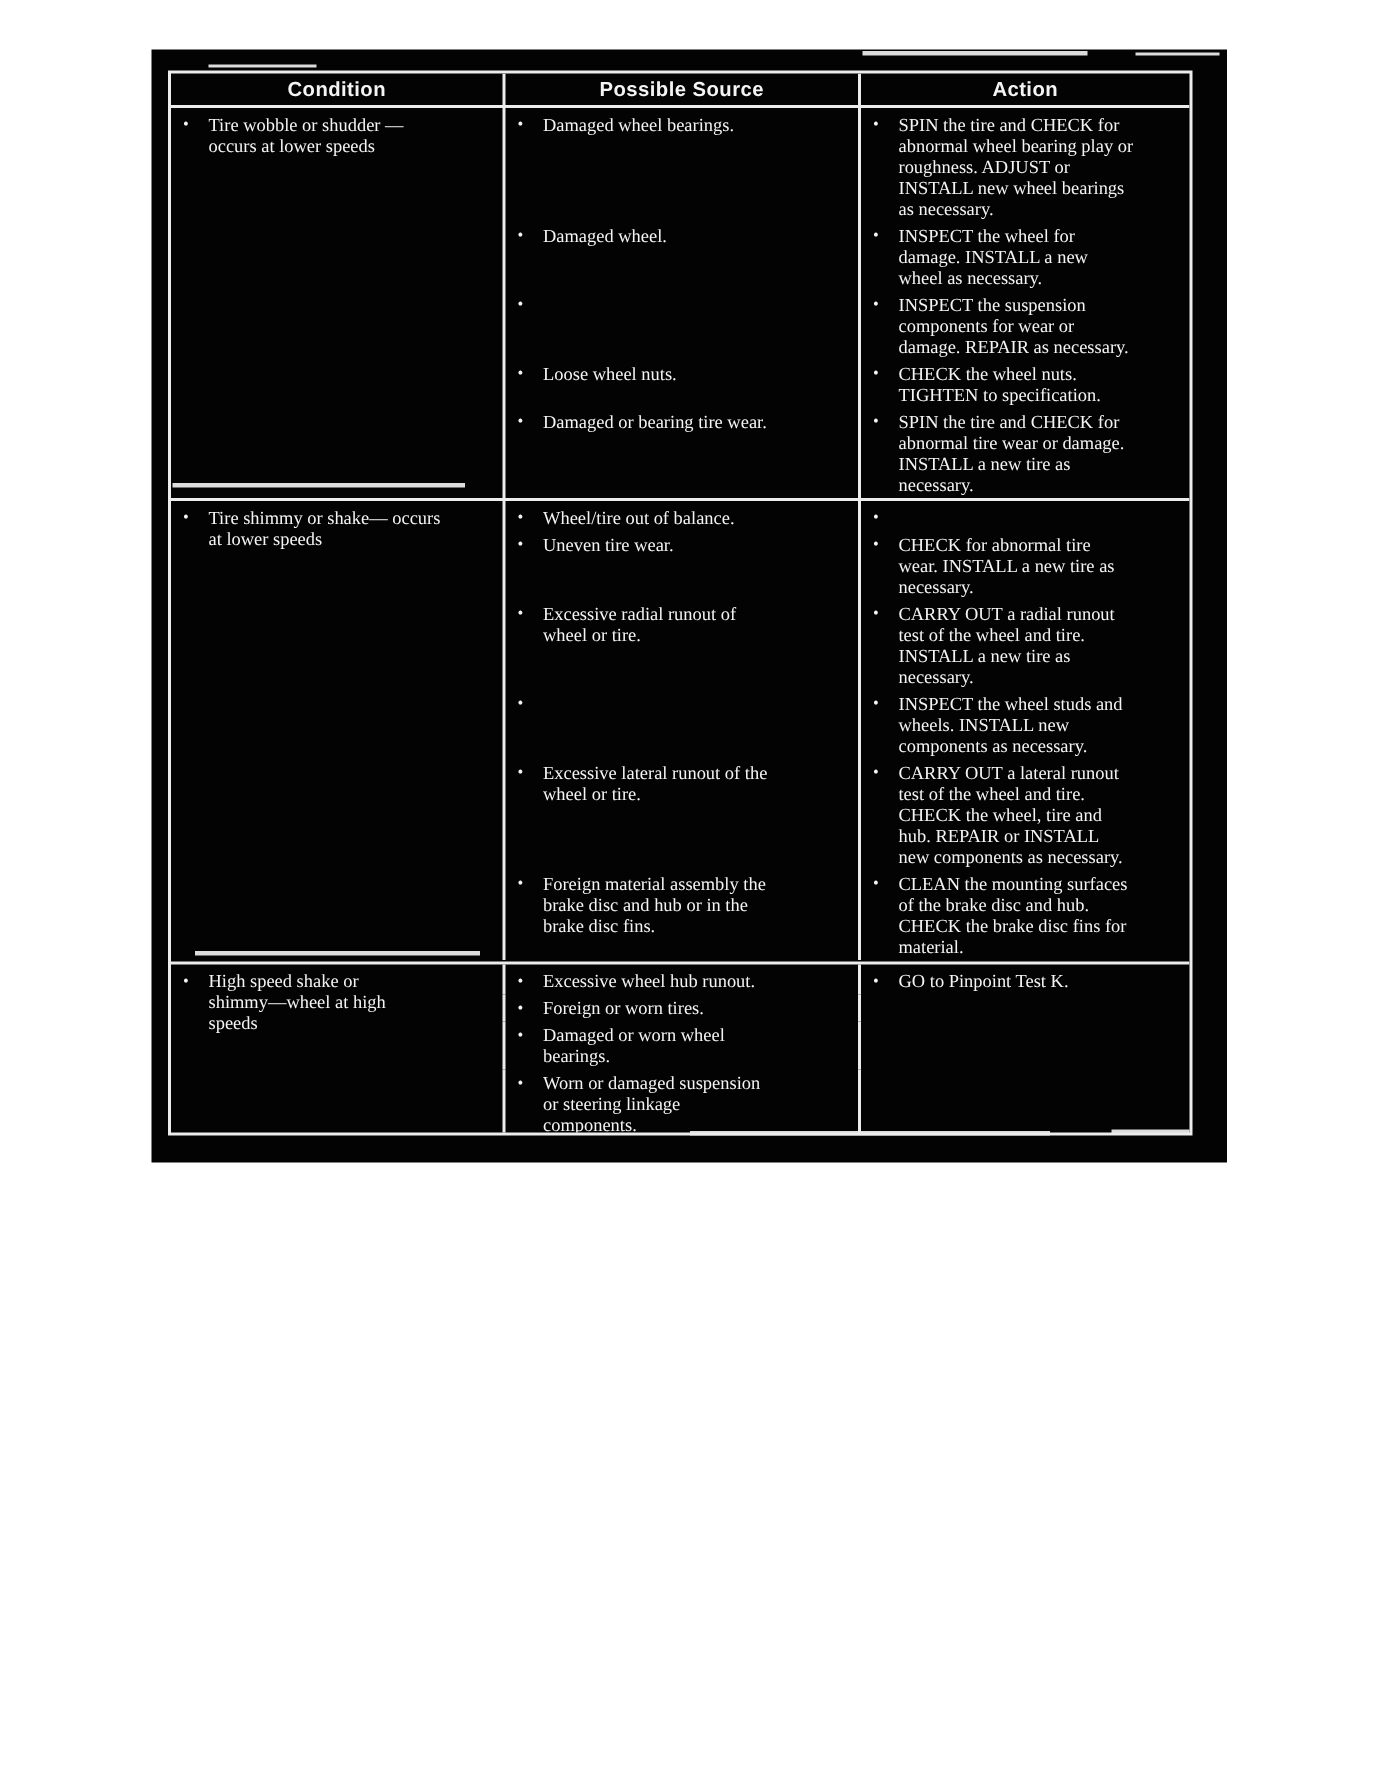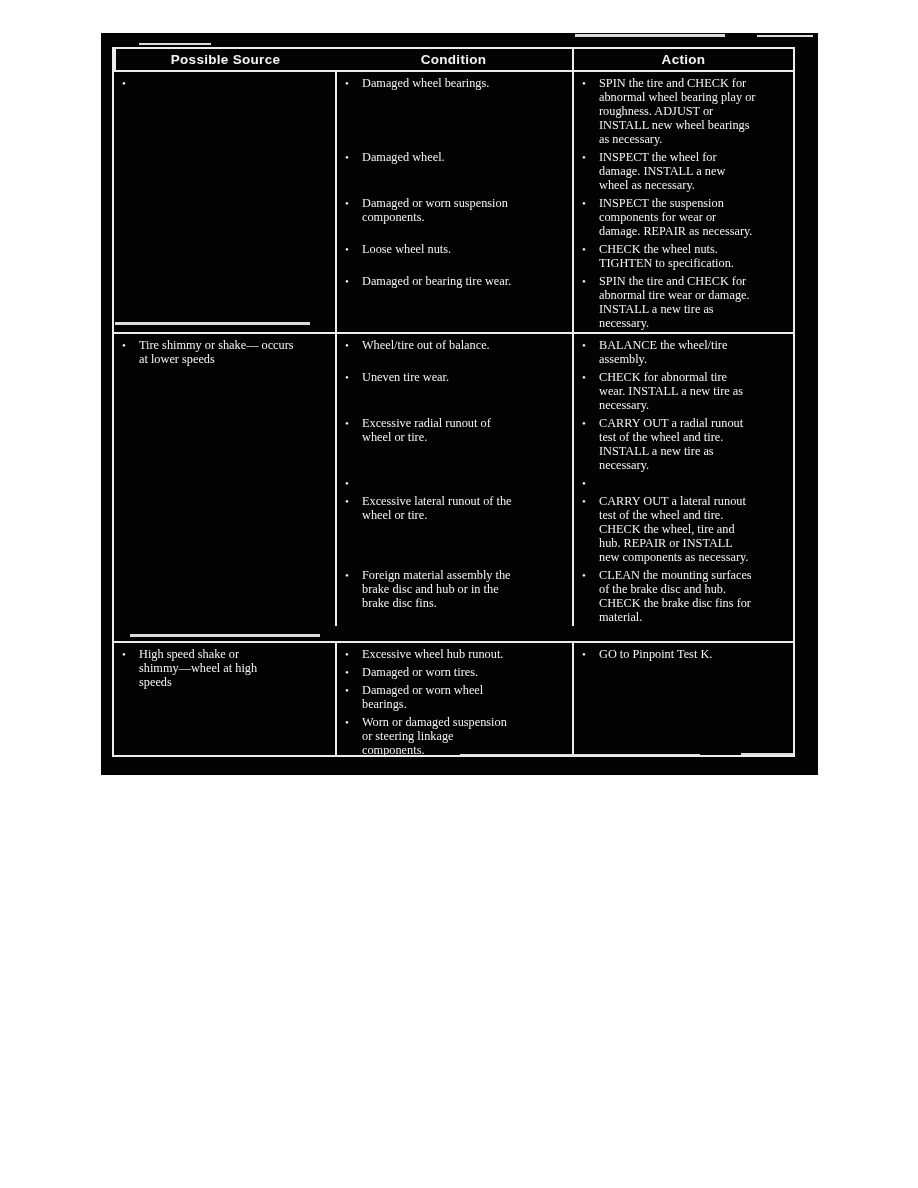--- a/index.html
+++ b/index.html
@@ -94,28 +94,30 @@
   <div class="scan-artifact" style="left:474px; top:1px; width:150px; height:3px;"></div>
   <div class="scan-artifact" style="left:656px; top:2px; width:56px; height:2px;"></div>
   <div class="scan-artifact" style="left:38px; top:10px; width:72px; height:2px;"></div>
   <div class="scan-artifact" style="left:14px; top:289px; width:195px; height:3px;"></div>
   <div class="scan-artifact" style="left:29px; top:601px; width:190px; height:3px;"></div>
   <div class="scan-artifact" style="left:359px; top:721px; width:240px; height:3px;"></div>
   <div class="scan-artifact" style="left:640px; top:720px; width:52px; height:3px;"></div>
 
   <div class="diag-table">
     <div class="thead">
+      <div class="hcell c1">Condition</div>
       <div class="hcell c2">Possible Source</div>
-      <div class="hcell c1">Condition</div>
       <div class="hcell c3">Action</div>
     </div>
     <div class="tbody" id="tbody">
         <div class="trow row-0">
           <div class="cell c1 cond first" style="grid-area: 1 / 1 / span 5;">
             <span class="bullet">•</span>
+            <span class="txt">Tire wobble or shudder —
+occurs at lower speeds</span>
           </div>
           <div class="cell c2 first" style="grid-area: 1 / 2;">
             <span class="bullet">•</span>
             <span class="txt">Damaged wheel bearings.</span>
           </div>
           <div class="cell c3 first" style="grid-area: 1 / 3;">
             <span class="bullet">•</span>
             <span class="txt">SPIN the tire and CHECK for
 abnormal wheel bearing play or
 roughness. ADJUST or
@@ -127,22 +129,20 @@
             <span class="txt">Damaged wheel.</span>
           </div>
           <div class="cell c3" style="grid-area: 2 / 3;">
             <span class="bullet">•</span>
             <span class="txt">INSPECT the wheel for
 damage. INSTALL a new
 wheel as necessary.</span>
           </div>
           <div class="cell c2" style="grid-area: 3 / 2;">
             <span class="bullet">•</span>
-            <span class="txt">Damaged or worn suspension
-components.</span>
           </div>
           <div class="cell c3" style="grid-area: 3 / 3;">
             <span class="bullet">•</span>
             <span class="txt">INSPECT the suspension
 components for wear or
 damage. REPAIR as necessary.</span>
           </div>
           <div class="cell c2" style="grid-area: 4 / 2;">
             <span class="bullet">•</span>
             <span class="txt">Loose wheel nuts.</span>
@@ -169,22 +169,20 @@
             <span class="bullet">•</span>
             <span class="txt">Tire shimmy or shake— occurs
 at lower speeds</span>
           </div>
           <div class="cell c2 first" style="grid-area: 1 / 2;">
             <span class="bullet">•</span>
             <span class="txt">Wheel/tire out of balance.</span>
           </div>
           <div class="cell c3 first" style="grid-area: 1 / 3;">
             <span class="bullet">•</span>
-            <span class="txt">BALANCE the wheel/tire
-assembly.</span>
           </div>
           <div class="cell c2" style="grid-area: 2 / 2;">
             <span class="bullet">•</span>
             <span class="txt">Uneven tire wear.</span>
           </div>
           <div class="cell c3" style="grid-area: 2 / 3;">
             <span class="bullet">•</span>
             <span class="txt">CHECK for abnormal tire
 wear. INSTALL a new tire as
 necessary.</span>
@@ -199,20 +197,23 @@
             <span class="txt">CARRY OUT a radial runout
 test of the wheel and tire.
 INSTALL a new tire as
 necessary.</span>
           </div>
           <div class="cell c2" style="grid-area: 4 / 2;">
             <span class="bullet">•</span>
           </div>
           <div class="cell c3" style="grid-area: 4 / 3;">
             <span class="bullet">•</span>
+            <span class="txt">INSPECT the wheel studs and
+wheels. INSTALL new
+components as necessary.</span>
           </div>
           <div class="cell c2" style="grid-area: 5 / 2;">
             <span class="bullet">•</span>
             <span class="txt">Excessive lateral runout of the
 wheel or tire.</span>
           </div>
           <div class="cell c3" style="grid-area: 5 / 3;">
             <span class="bullet">•</span>
             <span class="txt">CARRY OUT a lateral runout
 test of the wheel and tire.
@@ -244,21 +245,21 @@
           <div class="cell c2 first" style="grid-area: 1 / 2;">
             <span class="bullet">•</span>
             <span class="txt">Excessive wheel hub runout.</span>
           </div>
           <div class="cell c3 first" style="grid-area: 1 / 3;">
             <span class="bullet">•</span>
             <span class="txt">GO to Pinpoint Test K.</span>
           </div>
           <div class="cell c2" style="grid-area: 2 / 2;">
             <span class="bullet">•</span>
-            <span class="txt">Damaged or worn tires.</span>
+            <span class="txt">Foreign or worn tires.</span>
           </div>
           <div class="cell c3" style="grid-area: 2 / 3;">
             <span class="bullet hidden">•</span>
             <span class="txt"></span>
           </div>
           <div class="cell c2" style="grid-area: 3 / 2;">
             <span class="bullet">•</span>
             <span class="txt">Damaged or worn wheel
 bearings.</span>
           </div>

